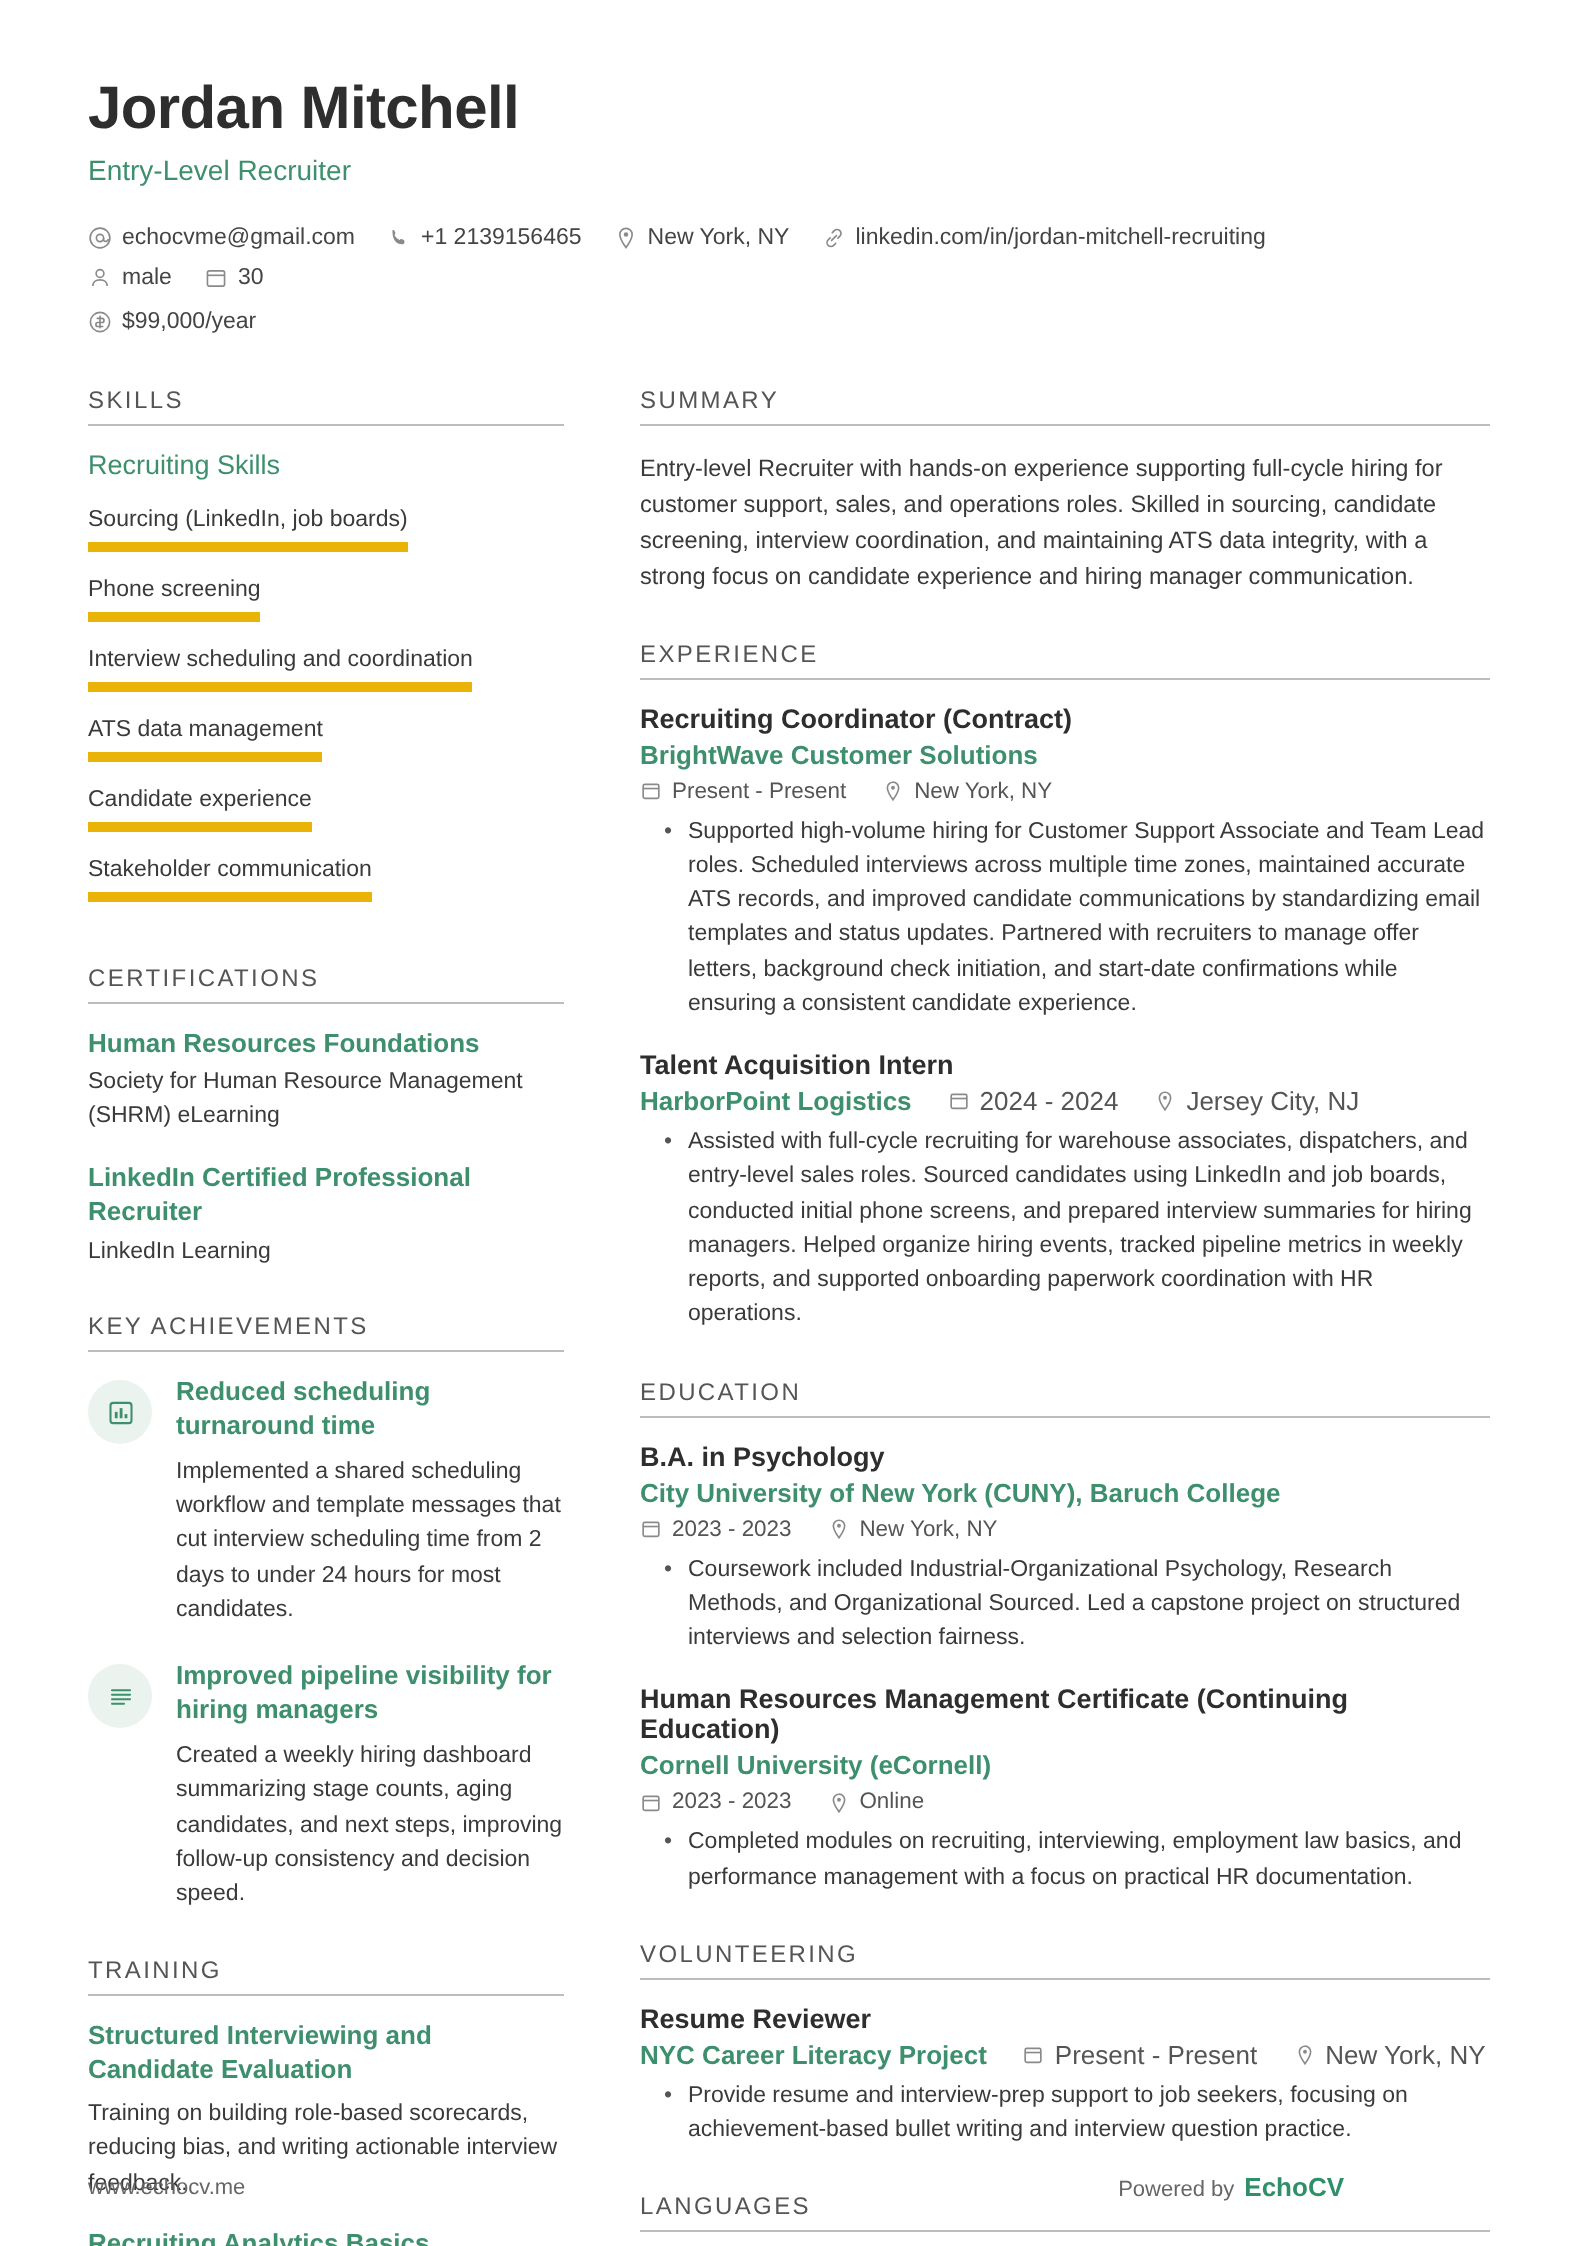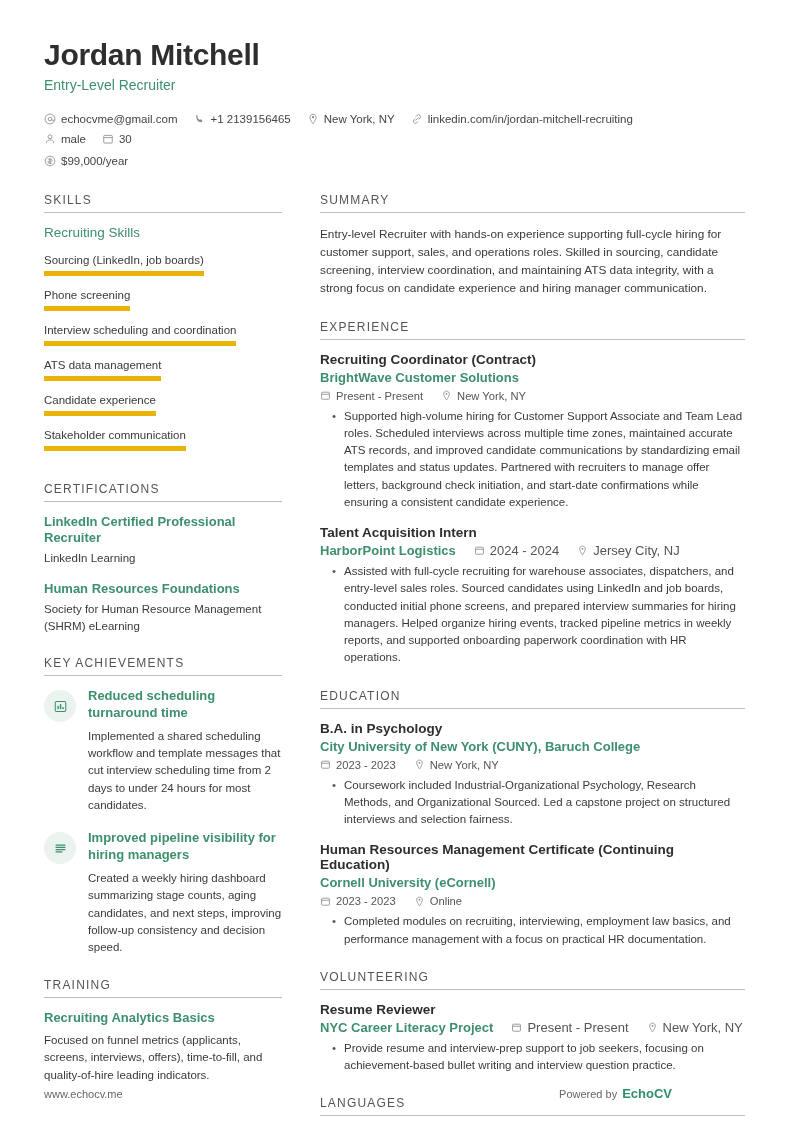--- a/index.html
+++ b/index.html
@@ -335,26 +335,26 @@
         <div class="skill-row"><span class="skill-item">Phone screening</span></div>
         <div class="skill-row"><span class="skill-item">Interview scheduling and coordination</span></div>
         <div class="skill-row"><span class="skill-item">ATS data management</span></div>
         <div class="skill-row"><span class="skill-item">Candidate experience</span></div>
         <div class="skill-row"><span class="skill-item">Stakeholder communication</span></div>
       </div>
 
       <div class="section">
         <div class="section-title">CERTIFICATIONS</div>
         <div>
+          <div class="cert-title">Human Resources Foundations</div>
+          <div class="cert-issuer">Society for Human Resource Management (SHRM) eLearning</div>
+        </div>
+        <div>
           <div class="cert-title">LinkedIn Certified Professional Recruiter</div>
           <div class="cert-issuer">LinkedIn Learning</div>
-        </div>
-        <div>
-          <div class="cert-title">Human Resources Foundations</div>
-          <div class="cert-issuer">Society for Human Resource Management (SHRM) eLearning</div>
         </div>
       </div>
 
       <div class="section">
         <div class="section-title">KEY ACHIEVEMENTS</div>
 
         <div class="ach">
           <div class="ach-icon">
             <svg width="15" height="15" viewBox="0 0 16 16">
                 <rect x="2.4" y="2.6" width="11.2" height="10.8" rx="1.4" fill="none" stroke="currentColor" stroke-width="1.1"></rect>
@@ -378,20 +378,24 @@
           <div class="ach-body">
             <div class="ach-title">Improved pipeline visibility for hiring managers</div>
             <div class="ach-desc">Created a weekly hiring dashboard summarizing stage counts, aging candidates, and next steps, improving follow-up consistency and decision speed.</div>
           </div>
         </div>
       </div>
 
       <div class="section">
         <div class="section-title">TRAINING</div>
         <div>
+          <div class="train-title">Structured Interviewing and Candidate Evaluation</div>
+          <div class="train-desc">Training on building role-based scorecards, reducing bias, and writing actionable interview feedback.</div>
+        </div>
+        <div>
           <div class="train-title">Recruiting Analytics Basics</div>
           <div class="train-desc">Focused on funnel metrics (applicants, screens, interviews, offers), time-to-fill, and quality-of-hire leading indicators.</div>
         </div>
       </div>
 
     </div>
 
     <div class="col-right">
 
       <div class="section">

